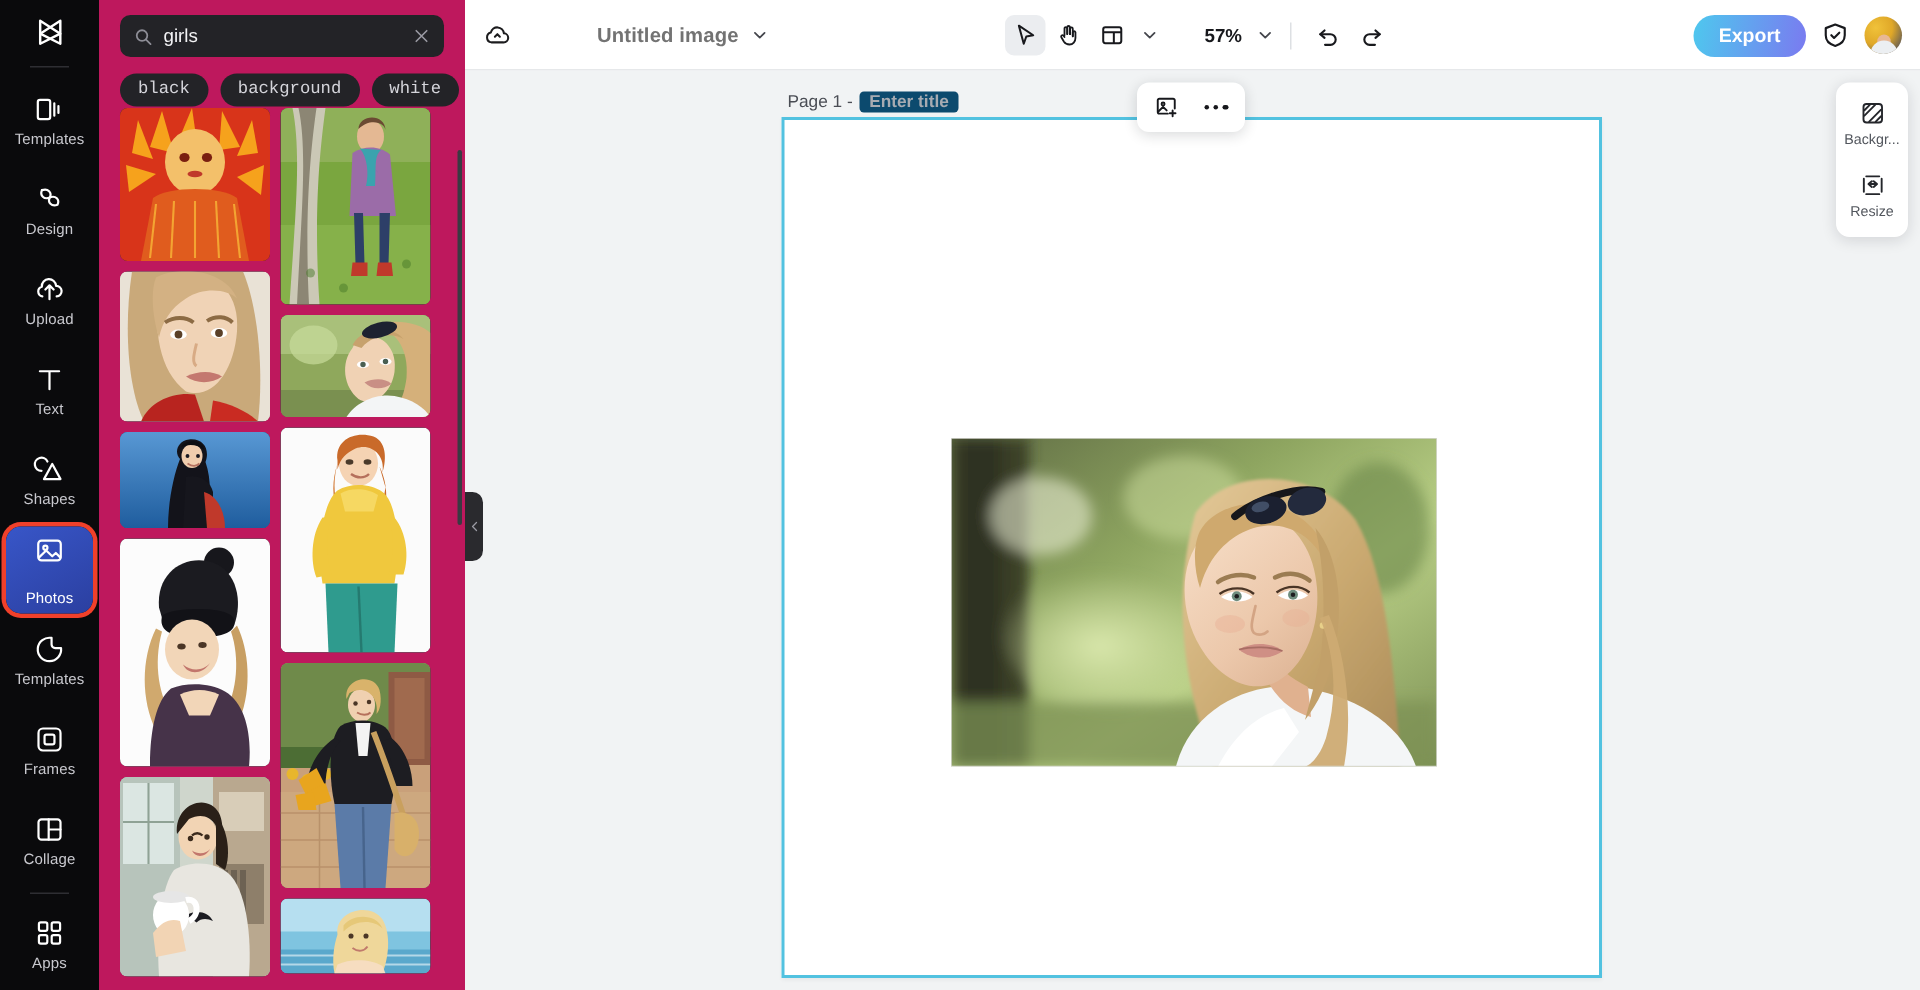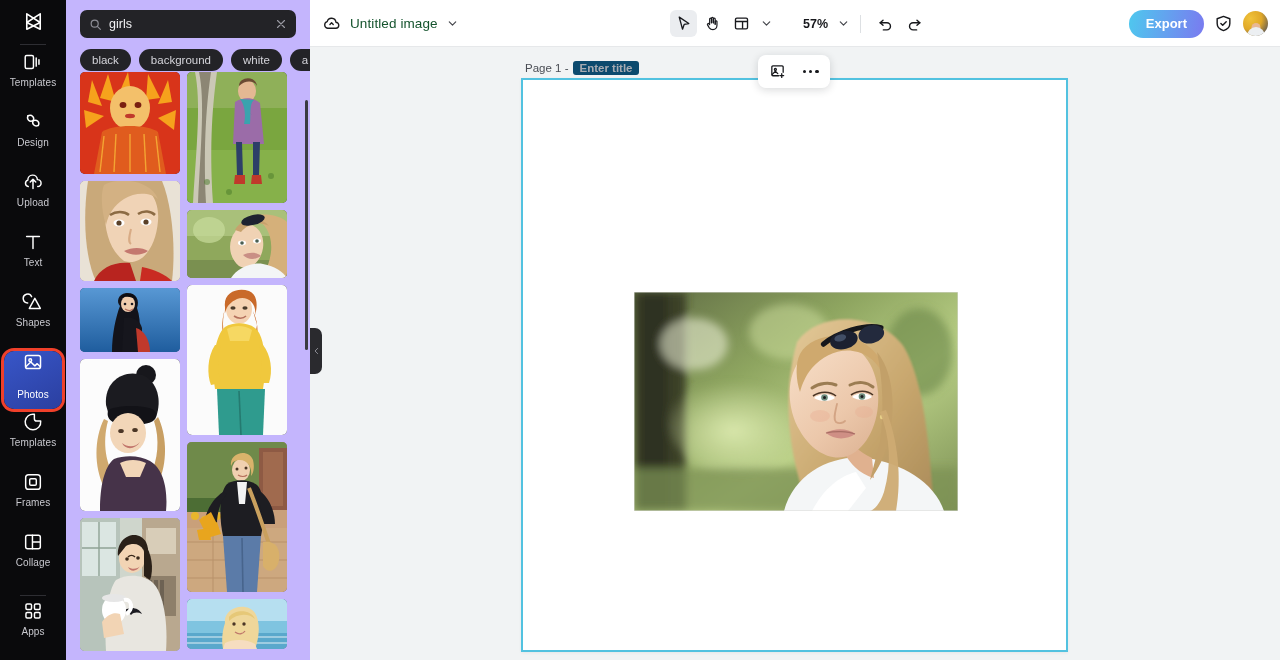--- a/index.html
+++ b/index.html
@@ -22,41 +22,41 @@
   .rail-logo {
     width: 66px; height: 46px;
     display: flex; align-items: center; justify-content: center;
   }
   .rail-divider {
     width: 26px; height: 1px; background: #2e2e33; margin: 2px 0 6px 0;
   }
   .rail-items { display: flex; flex-direction: column; align-items: center; width: 66px; }
   .rail-item {
     width: 58px; height: 58px;
-    display: flex; flex-direction: column; align-items: center; 
+    display: flex; flex-direction: column; align-items: center; justify-content: center;
     gap: 4px; border-radius: 10px; margin-bottom: 2px;
     cursor: pointer; position: relative;
   }
   .rail-item .ico { width: 22px; height: 22px; display: block; color: #ffffff; }
   .rail-item .lbl {
     font-size: 10px; color: #c9c9cf; letter-spacing: .1px; line-height: 11px;
     white-space: nowrap;
   }
   .rail-item.active {
     background: linear-gradient(150deg, #3856c8 0%, #2b3fa0 100%);
     box-shadow: 0 0 0 3px #f0402a;
   }
   .rail-item.active .lbl { color: #fff; margin-top: 12px; }
   .rail-sep { width: 26px; height: 1px; background: #2e2e33; margin: 4px 0 4px 0; }
 
   
   .panel {
     position: absolute; left: 66px; top: 0;
     width: 244px; height: 660px;
-    background: #c4b5fd;
+    background: #be185d;
     z-index: 30;
   }
   .panel-search-wrap { padding: 10px 14px 0 14px; }
   .search-box {
     height: 28px; background: #232327; border-radius: 7px;
     display: flex; align-items: center; gap: 7px; padding: 0 9px;
   }
   .search-box .s-ico { width: 13px; height: 13px; color: #8d8d96; flex: none; }
   .search-box input {
     flex: 1 1 auto; min-width: 0;
@@ -67,21 +67,21 @@
   .search-box .x-ico { width: 12px; height: 12px; color: #9a9aa3; flex: none; cursor: pointer; }
 
   .chips {
     display: flex; gap: 8px; padding: 10px 0 9px 14px;
     overflow: hidden; height: 42px; align-items: center;
   }
   .chip {
     flex: none; height: 22px; padding: 0 12px;
     background: #232327; border-radius: 11px;
     color: #d4d4da; font-size: 11.5px; line-height: 22px;
-    white-space: nowrap; cursor: pointer;
+    white-space: nowrap; cursor: pointer; font-family: Liberation Mono, monospace;
   }
 
   .grid-scroll {
     position: absolute; left: 0; top: 72px; width: 244px; height: 588px;
     overflow: hidden;
   }
   .grid {
     display: flex; gap: 7px; padding: 0 14px 0 14px;
   }
   .col { display: flex; flex-direction: column; gap: 7px; width: 100px; }
@@ -105,21 +105,21 @@
   .collapse-handle svg { width: 7px; height: 10px; color: #9a9aa3; }
 
   
   .topbar {
     position: absolute; left: 310px; top: 0; width: 970px; height: 47px;
     background: #ffffff; border-bottom: 1px solid #e6e8ea;
     display: flex; align-items: center; z-index: 20;
   }
   .doc-title-group { display: flex; align-items: center; gap: 9px; margin-left: 12px; }
   .cloud-ico { width: 19px; height: 19px; color: #1c1c1e; }
-  .doc-title { font-size: 13.5px; color: #14532d; font-weight: 400; letter-spacing: .1px; }
+  .doc-title { font-size: 13.5px; color: #737373; font-weight: 700; letter-spacing: .1px; margin-left: 48px; }
   .chev { width: 11px; height: 11px; color: #44464c; cursor: pointer; }
 
   .tools-center {
     position: absolute; left: 360px; top: 0; height: 47px;
     display: flex; align-items: center; gap: 2px;
   }
   .tbtn {
     width: 27px; height: 27px; border-radius: 6px;
     display: flex; align-items: center; justify-content: center; cursor: pointer;
     background: transparent; border: none;
@@ -738,14 +738,30 @@
           <ellipse cx="230" cy="120" rx="9" ry="6" fill="#e8a98e" opacity="0.3"></ellipse>
 
           <circle cx="248" cy="125" r="2.2" fill="#e8d089"></circle>
 
           <path d="M246 120 C256 145 258 172 250 200 C246 212 240 218 236 219 L262 219 C268 186 264 148 252 118 Z" fill="#cdab73" opacity="0.95"></path>
           <rect width="324" height="219" fill="none" stroke="#d8d8d4" stroke-width="1"></rect>
         </svg>
       </div>
     </div>
 
+    <div class="right-dock" id="right-dock">
+        <div class="dock-item">
+          <svg viewBox="0 0 24 24" fill="none" stroke="currentColor" stroke-width="1.6" stroke-linecap="round" stroke-linejoin="round">
+            <rect x="4.2" y="4.2" width="15.6" height="15.6" rx="2.6"></rect>
+            <path d="M5 14 L14 5 M9 19 L19 9 M5 9.5 L9.5 5 M14.5 19 L19 14.5"></path>
+          </svg>
+          <span>Backgr...</span>
+        </div>
+        <div class="dock-item">
+          <svg viewBox="0 0 24 24" fill="none" stroke="currentColor" stroke-width="1.6" stroke-linecap="round" stroke-linejoin="round">
+            <path d="M6.5 4.5 H17.5 M6.5 19.5 H17.5 M4.5 6.5 V17.5 M19.5 6.5 V17.5"></path>
+            <path d="M8.5 11 H15.5 M12.8 8.6 L15.6 11 L12.8 13.4 M11.2 8.6 L8.4 11 L11.2 13.4"></path>
+          </svg>
+          <span>Resize</span>
+        </div>
+      </div>
   </div>
 </div>
 
 </body></html>

